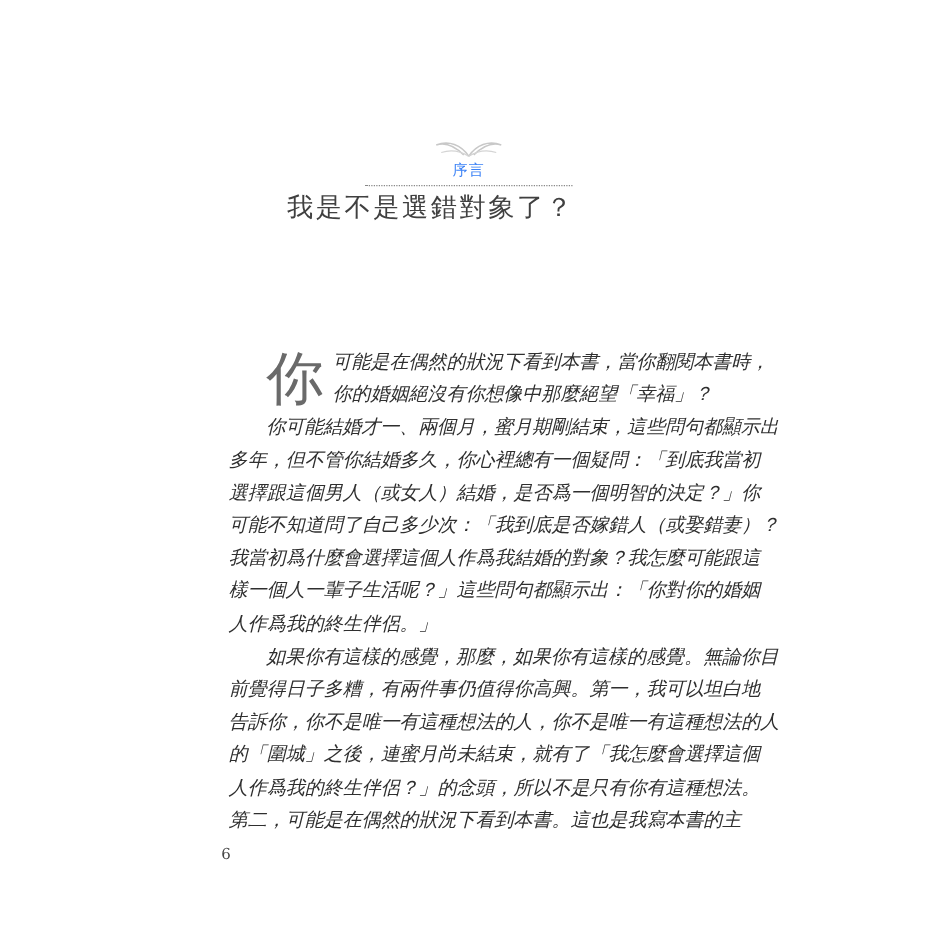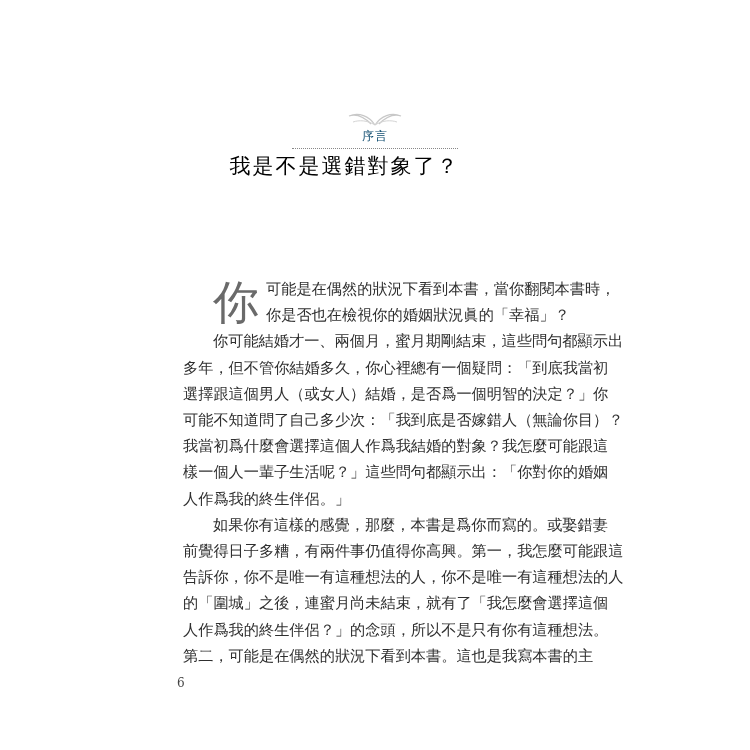--- a/index.html
+++ b/index.html
@@ -23,40 +23,40 @@
       height: 20px;
     }
     .section-label {
       position: absolute;
       left: 0;
       width: 750px;
       top: 128px;
       text-align: center;
       font-family: "DejaVu Sans", "Liberation Sans", sans-serif;
       font-size: 12px;
-      color: #0c4a6e;
+      color: #3b82f6;
       letter-spacing: 1px;
     }
     .dotted-rule {
       position: absolute;
       left: 292px;
       width: 166px;
       top: 148px;
       height: 0;
       border-top: 1px dotted #888;
     }
     .chapter-title {
       position: absolute;
       left: 0;
       width: 689px;
       top: 152px;
       text-align: center;
       font-family: "DejaVu Sans", "Liberation Sans", sans-serif;
       font-size: 21px;
-      color: #000000;
+      color: #404040;
       letter-spacing: 2px;
     }
     .body-text {
       position: absolute;
       left: 183px;
       top: 276px;
       width: 382px;
       font-size: 15.2px;
       line-height: 26.2px;
       color: #2f2f2f;
@@ -76,20 +76,21 @@
     }
     .drop-cap-rest {
       position: absolute;
       left: 83px;
       top: 0;
       width: 300px;
     }
     .line {
       display: block;
       white-space: nowrap;
+      font-style: italic;
     }
     .indent {
       padding-left: 30px;
     }
     .page-number {
       position: absolute;
       left: 177px;
       top: 676px;
       font-size: 12px;
       color: #444;
@@ -110,37 +111,37 @@
   <div class="section-label">序言</div>
   <div class="dotted-rule"></div>
   <div class="chapter-title">我是不是選錯對象了？</div>
 
   <div class="body-text">
 
     <div class="drop-cap-line">
       <span class="drop-cap">你</span>
       <div class="drop-cap-rest">
         <span class="line">可能是在偶然的狀況下看到本書，當你翻閱本書時，</span>
-        <span class="line">你是否也在檢視你的婚姻狀況眞的「幸福」？</span>
+        <span class="line">你的婚姻絕沒有你想像中那麼絕望「幸福」？</span>
       </div>
     </div>
 
     <div>
       <span class="line indent">你可能結婚才一、兩個月，蜜月期剛結束，這些問句都顯示出</span>
       <span class="line">多年，但不管你結婚多久，你心裡總有一個疑問：「到底我當初</span>
       <span class="line">選擇跟這個男人（或女人）結婚，是否爲一個明智的決定？」你</span>
-      <span class="line">可能不知道問了自己多少次：「我到底是否嫁錯人（無論你目）？</span>
+      <span class="line">可能不知道問了自己多少次：「我到底是否嫁錯人（或娶錯妻）？</span>
       <span class="line">我當初爲什麼會選擇這個人作爲我結婚的對象？我怎麼可能跟這</span>
       <span class="line">樣一個人一輩子生活呢？」這些問句都顯示出：「你對你的婚姻</span>
       <span class="line">人作爲我的終生伴侶。」</span>
     </div>
 
     <div>
-      <span class="line indent">如果你有這樣的感覺，那麼，本書是爲你而寫的。或娶錯妻</span>
-      <span class="line">前覺得日子多糟，有兩件事仍值得你高興。第一，我怎麼可能跟這</span>
+      <span class="line indent">如果你有這樣的感覺，那麼，如果你有這樣的感覺。無論你目</span>
+      <span class="line">前覺得日子多糟，有兩件事仍值得你高興。第一，我可以坦白地</span>
       <span class="line">告訴你，你不是唯一有這種想法的人，你不是唯一有這種想法的人</span>
       <span class="line">的「圍城」之後，連蜜月尚未結束，就有了「我怎麼會選擇這個</span>
       <span class="line">人作爲我的終生伴侶？」的念頭，所以不是只有你有這種想法。</span>
       <span class="line">第二，可能是在偶然的狀況下看到本書。這也是我寫本書的主</span>
     </div>
 
   </div>
 
   <div class="page-number">6</div>
 </div>

